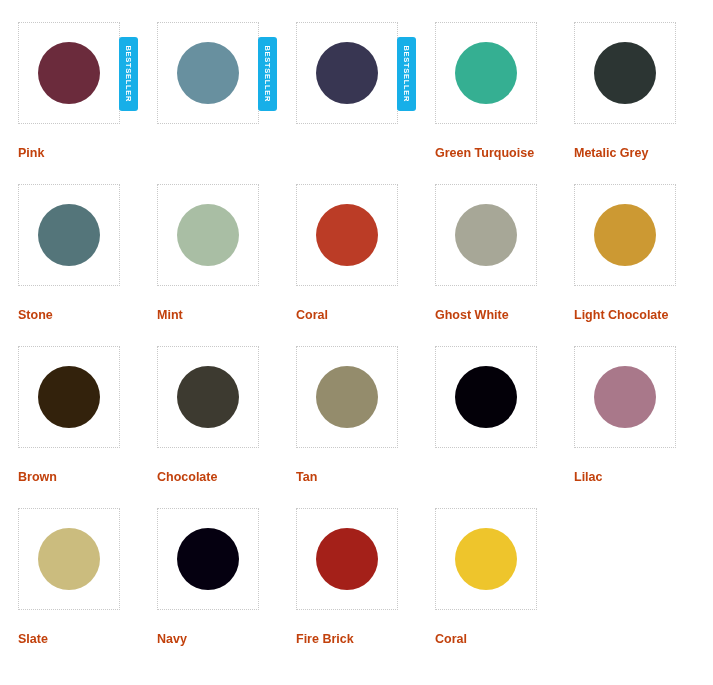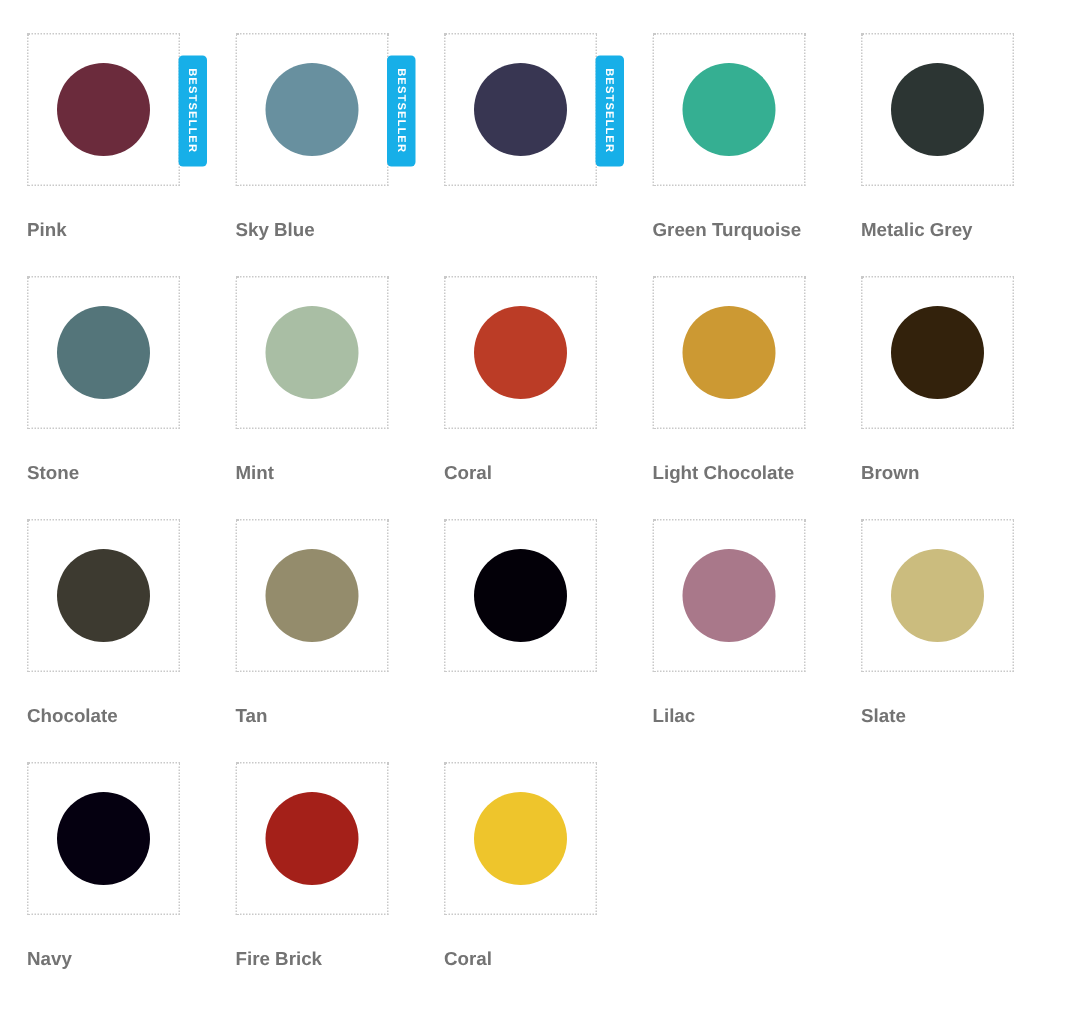--- a/index.html
+++ b/index.html
@@ -72,21 +72,21 @@
     white-space: nowrap;
     transform: rotate(90deg);
     line-height: 1;
   }
 
   .swatch-label {
     margin-top: 22px;
     font-family: "Liberation Sans", sans-serif;
     font-size: 12.5px;
     font-weight: bold;
-    color: #737373;
+    color: #c2410c;
     line-height: 1.2;
     white-space: nowrap;
   }
 </style>
 </head>
 <body>
 
 <div id="swatch-grid">
     <div class="swatch-cell">
       <div class="swatch-box">
@@ -97,21 +97,20 @@
       </div>
       <div class="swatch-label">Pink</div>
     </div>
     <div class="swatch-cell">
       <div class="swatch-box">
         <span class="swatch-circle" style="background: rgb(104, 144, 159);"></span>
         <div class="bestseller-badge" style="background: rgb(23, 175, 232);">
           <span class="badge-text">BESTSELLER</span>
         </div>
       </div>
-      <div class="swatch-label">Sky Blue</div>
     </div>
     <div class="swatch-cell">
       <div class="swatch-box">
         <span class="swatch-circle" style="background: rgb(56, 54, 82);"></span>
         <div class="bestseller-badge" style="background: rgb(23, 175, 232);">
           <span class="badge-text">BESTSELLER</span>
         </div>
       </div>
     </div>
     <div class="swatch-cell">
@@ -139,20 +138,26 @@
       <div class="swatch-label">Mint</div>
     </div>
     <div class="swatch-cell">
       <div class="swatch-box">
         <span class="swatch-circle" style="background: rgb(187, 60, 38);"></span>
       </div>
       <div class="swatch-label">Coral</div>
     </div>
     <div class="swatch-cell">
       <div class="swatch-box">
+        <span class="swatch-circle" style="background: rgb(167, 167, 151);"></span>
+      </div>
+      <div class="swatch-label">Ghost White</div>
+    </div>
+    <div class="swatch-cell">
+      <div class="swatch-box">
         <span class="swatch-circle" style="background: rgb(204, 153, 51);"></span>
       </div>
       <div class="swatch-label">Light Chocolate</div>
     </div>
     <div class="swatch-cell">
       <div class="swatch-box">
         <span class="swatch-circle" style="background: rgb(51, 34, 12);"></span>
       </div>
       <div class="swatch-label">Brown</div>
     </div>

